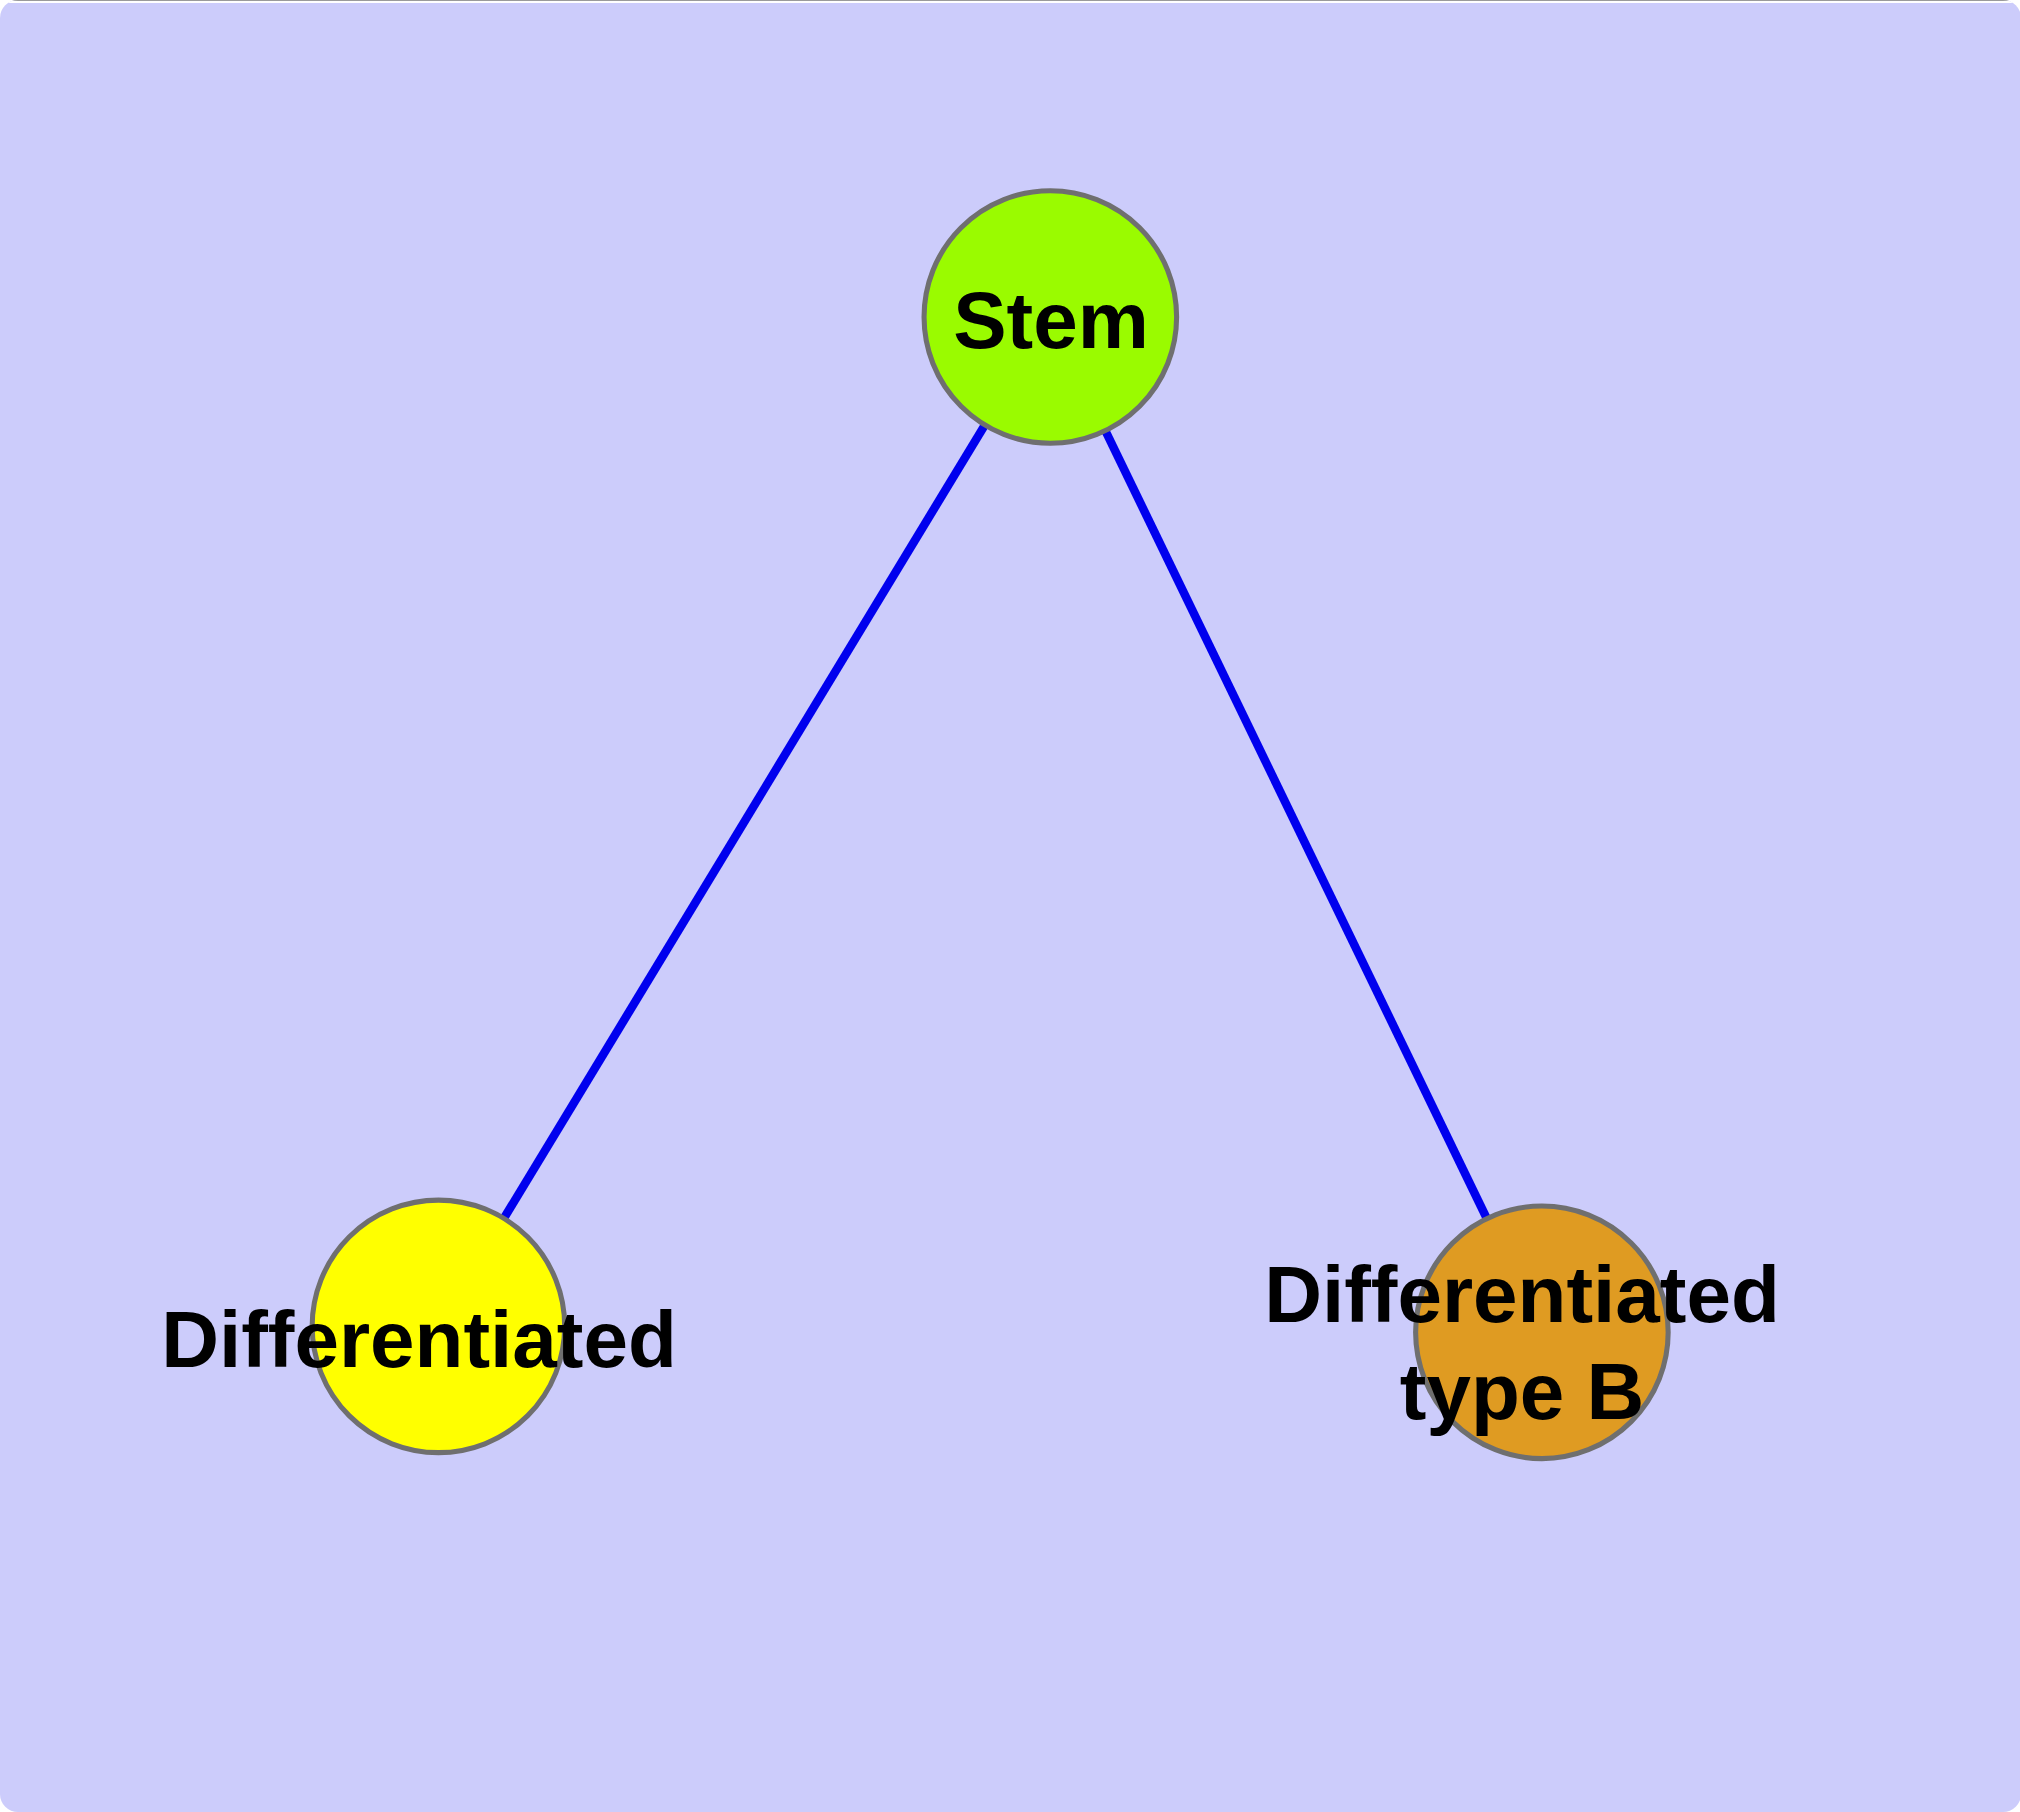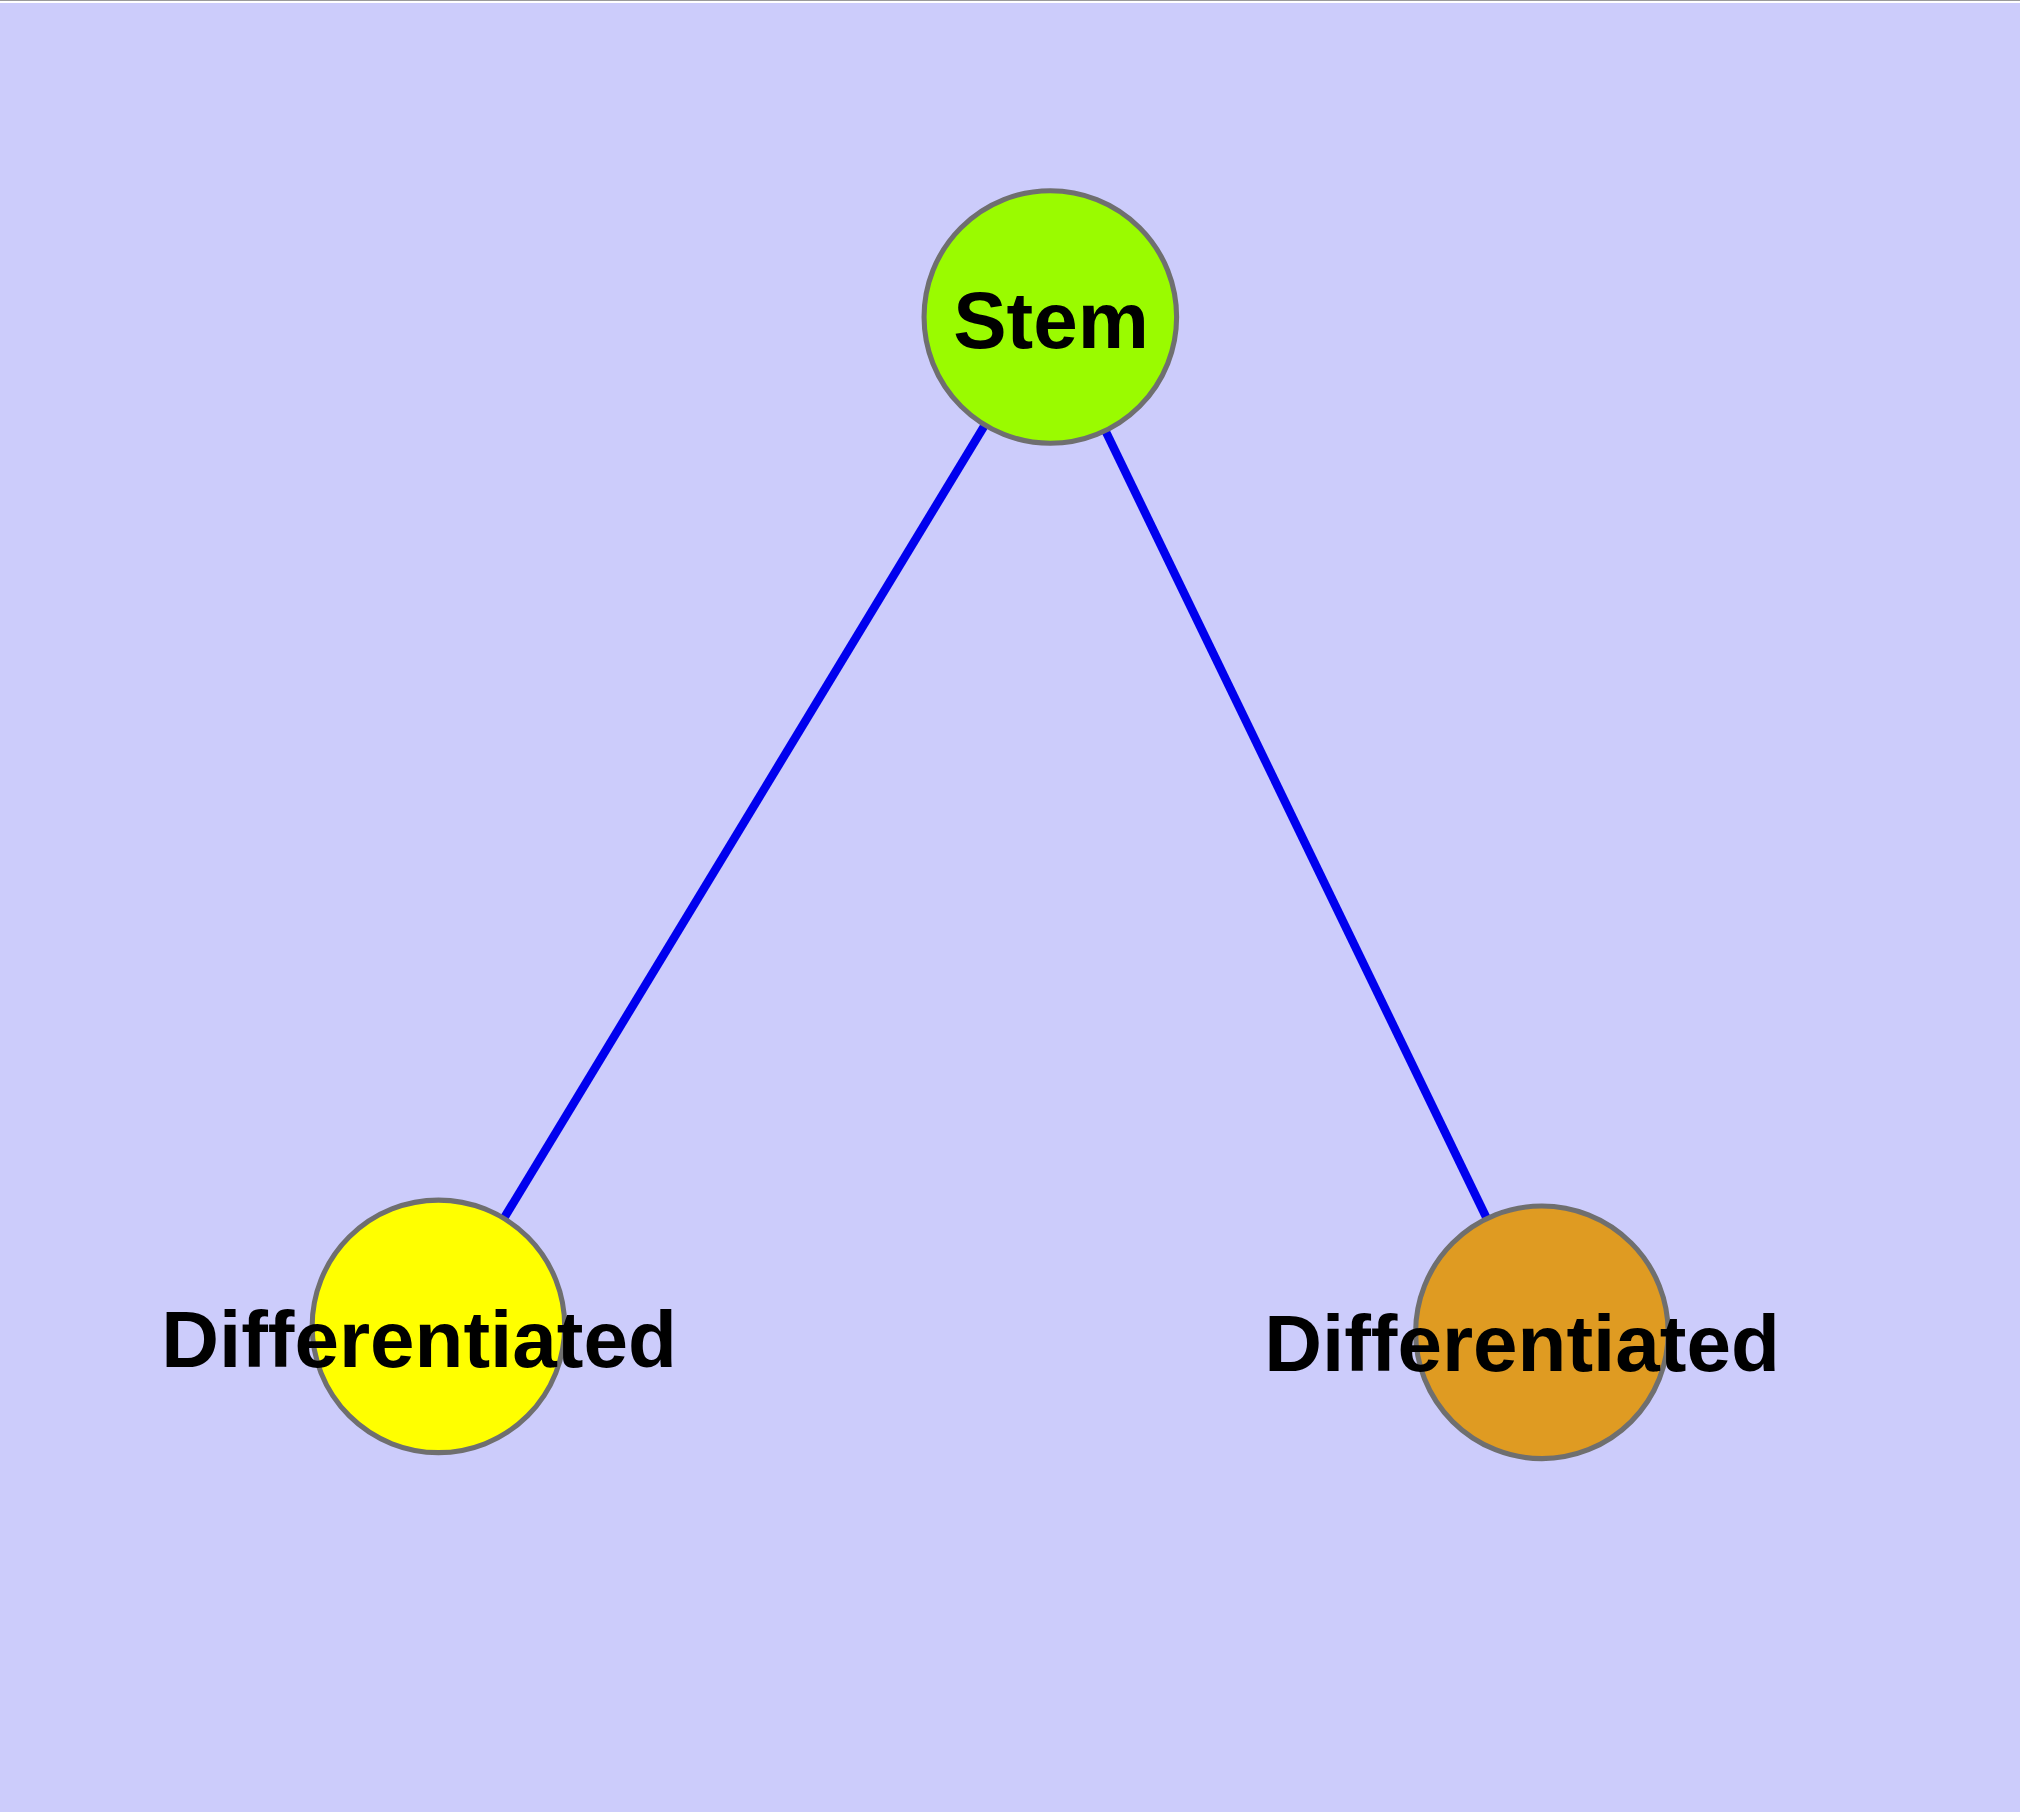--- a/index.html
+++ b/index.html
@@ -7,20 +7,21 @@
     padding: 0;
     background: #ffffff;
     font-family: "Liberation Sans", sans-serif;
   }
   .canvas {
     position: relative;
     width: 2021px;
     height: 1812px;
     background: #CCCCFB;
     overflow: hidden;
+    border-radius: 18px;
   }
   .top-strip {
     position: absolute;
     top: 0; left: 0;
     width: 100%;
     height: 3.4px;
     background: #ffffff;
     border-top: 0.8px solid #9a9a9a;
     box-sizing: border-box;
     z-index: 3;
@@ -76,16 +77,17 @@
   <div class="node-label label-stem">
     <span class="label-line">Stem</span>
   </div>
 
   <div class="node-label label-type-a">
     <span class="label-line">Differentiated</span>
   </div>
 
   <div class="node-label label-type-b">
     <span class="label-line">Differentiated</span>
+    <span class="label-line">type B</span>
   </div>
 
 </div>
 
 
 </body></html>

